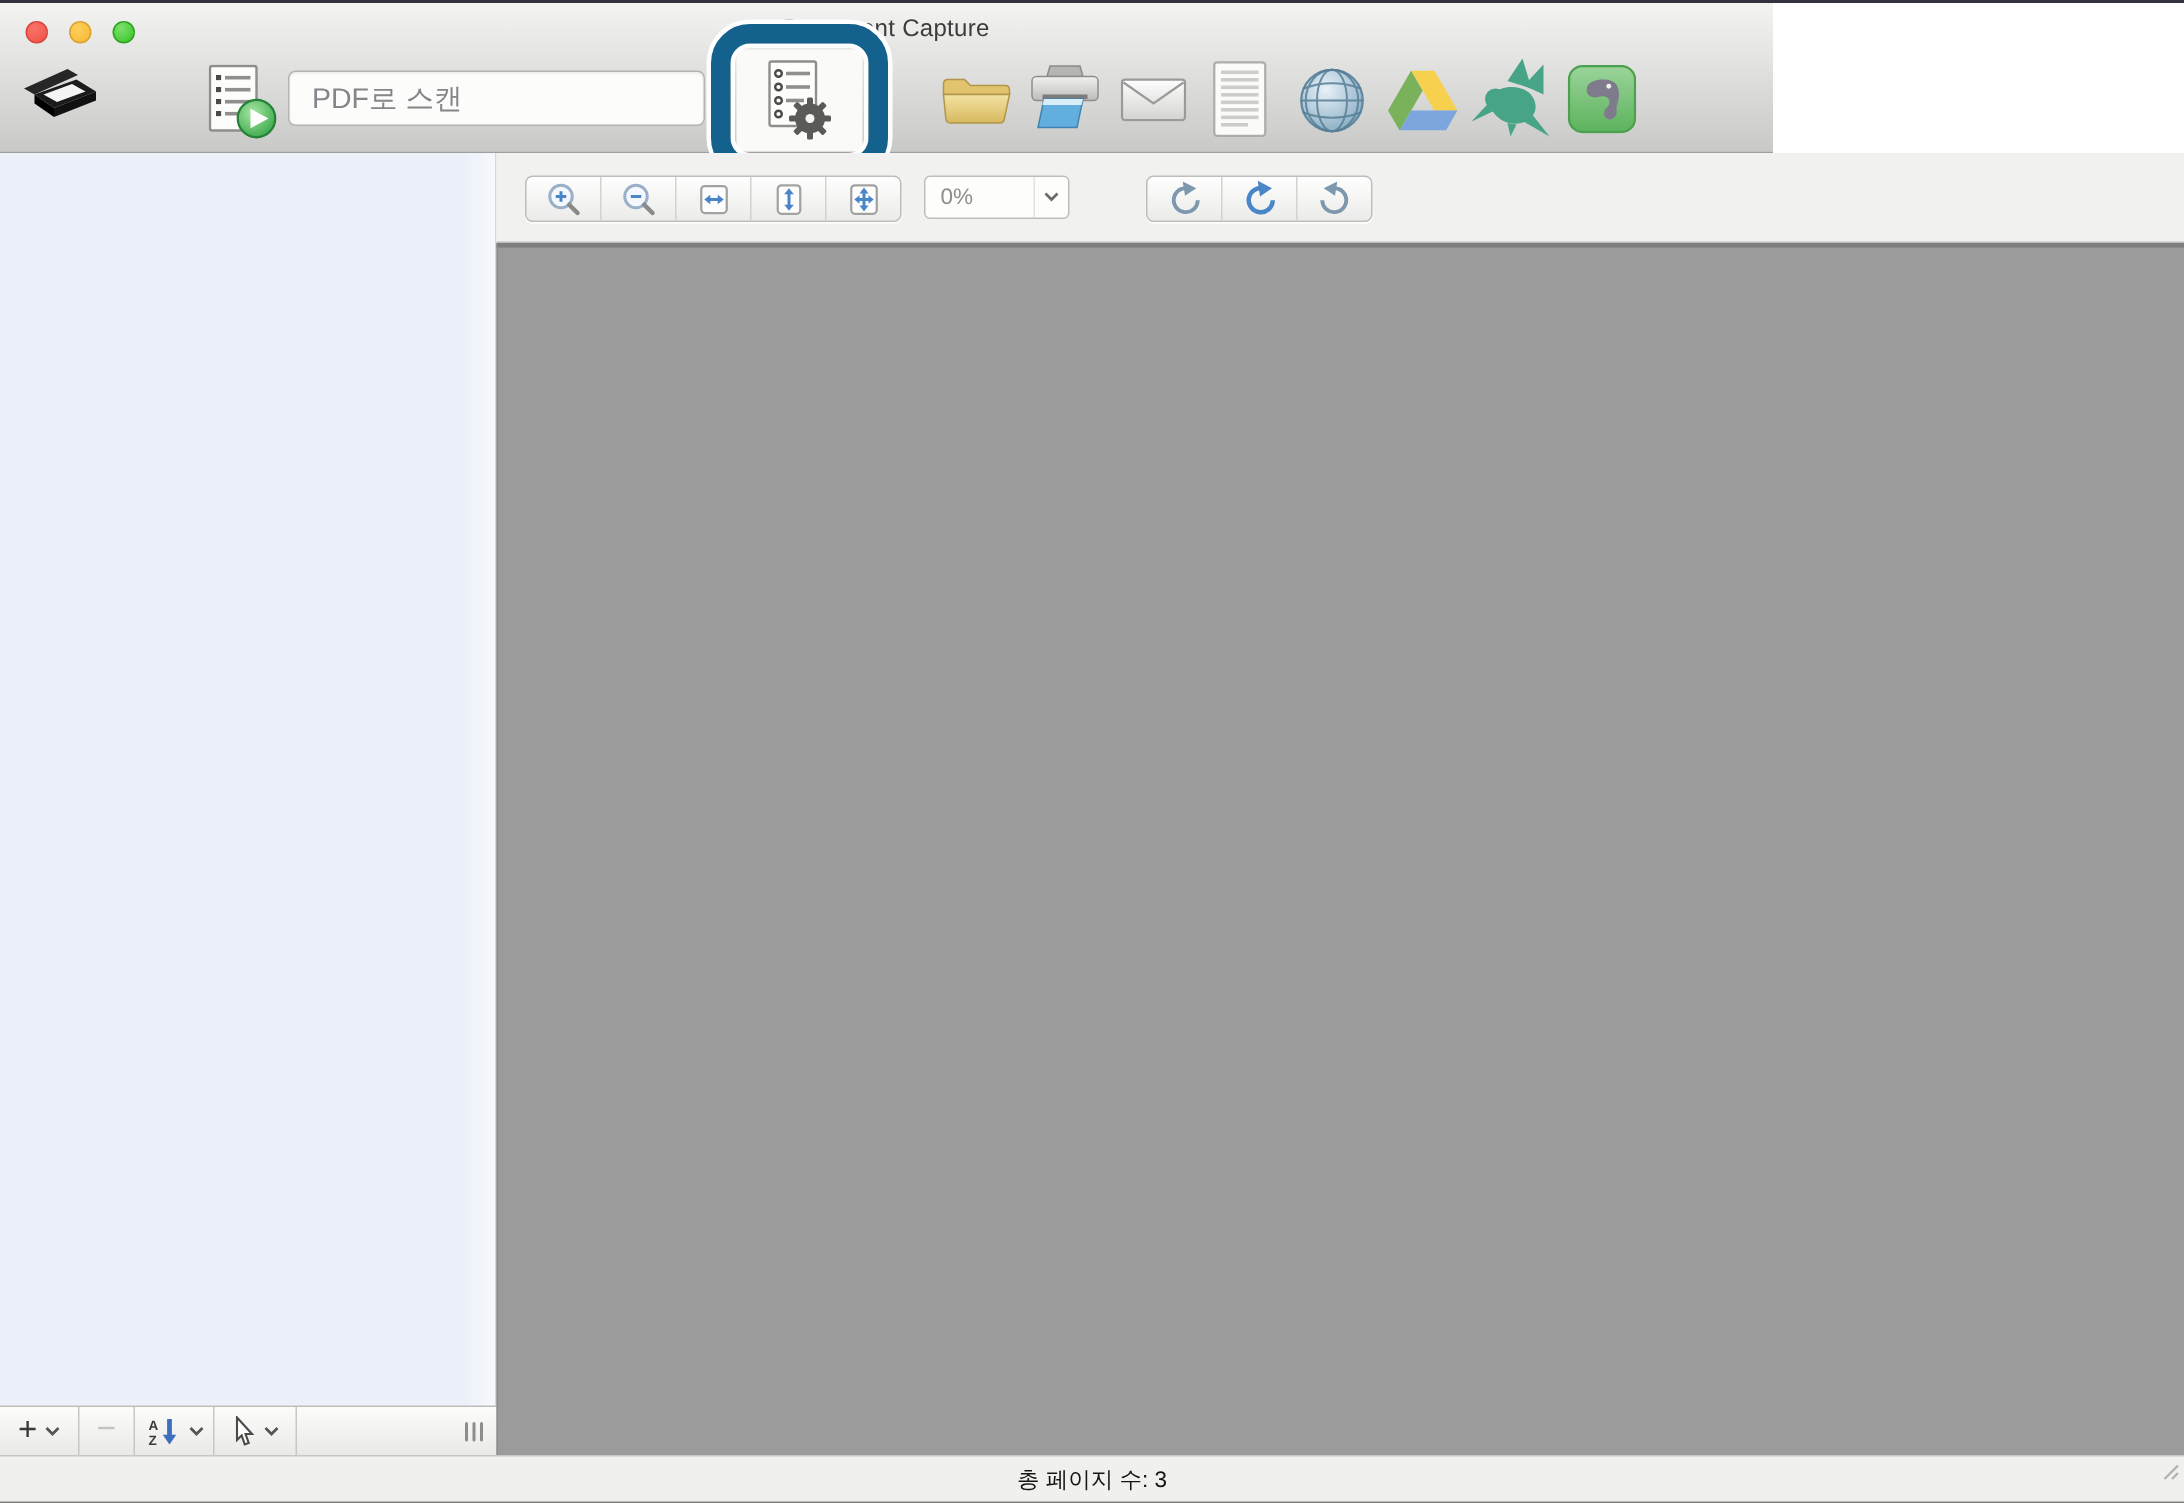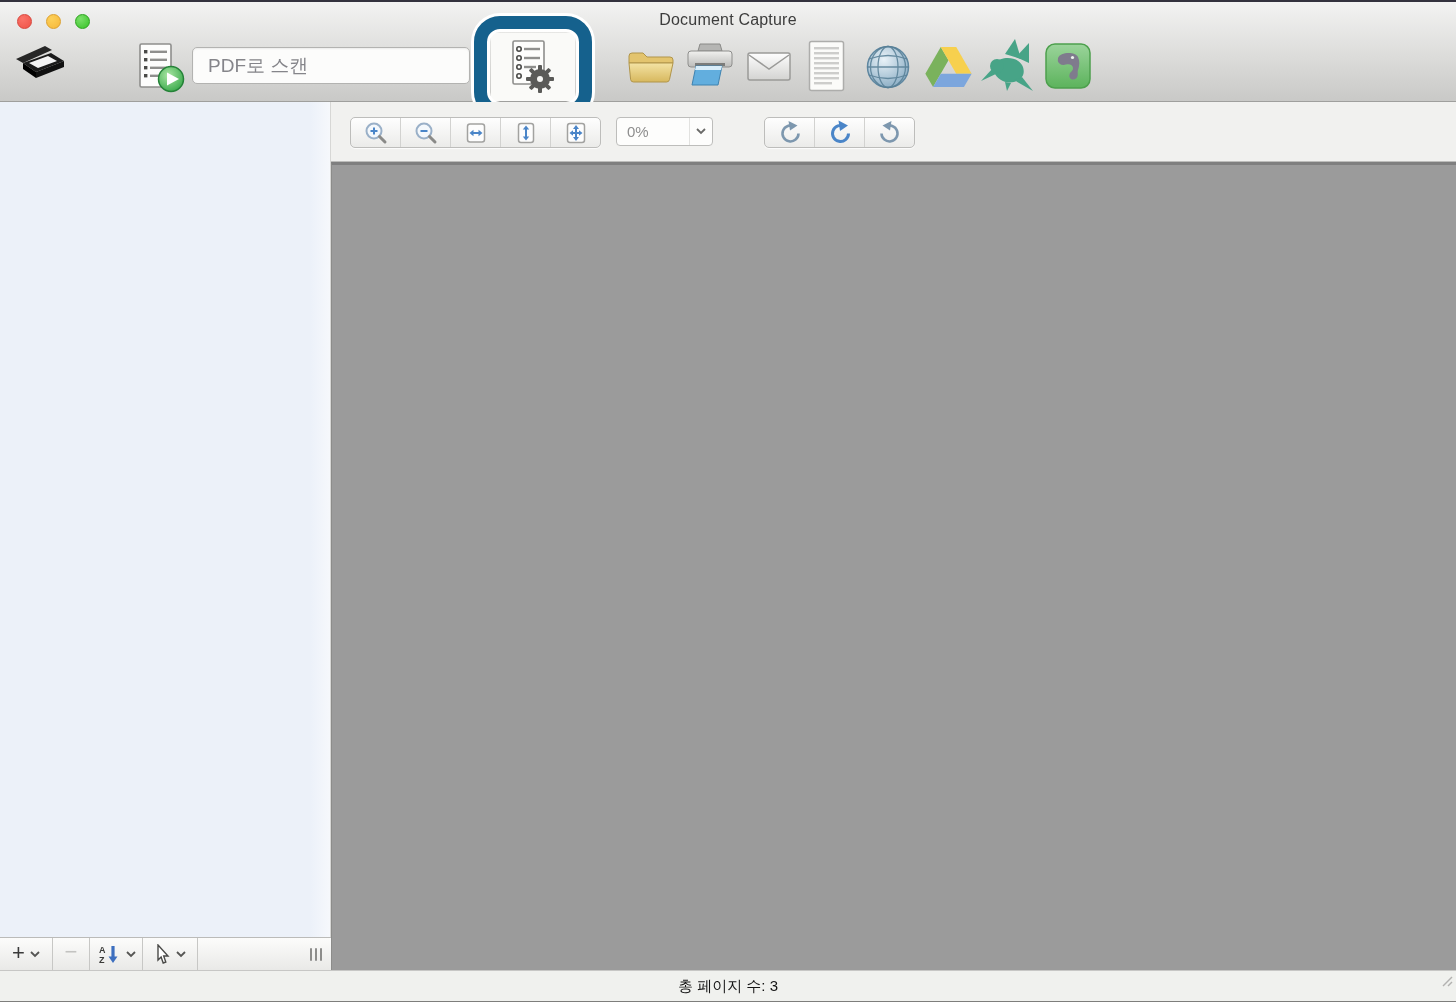--- a/index.html
+++ b/index.html
@@ -3,21 +3,21 @@
 <meta charset="utf-8">
 <style>
   html,body{margin:0;padding:0;background:#ffffff;}
   #window{
     position:relative;width:1456px;height:1002px;overflow:hidden;
     font-family:"Liberation Sans","DejaVu Sans",sans-serif;
     background:#ffffff;border-top:2px solid #34323e;box-sizing:border-box;
   }
   
   #header{
-    position:absolute;left:0;top:0;width:1456px;height:100px;
+    position:absolute;left:0;top:0;width:1182px;height:100px;
     background:linear-gradient(#f3f3f2,#dcdcda 55%,#c9c9c7);
     border-bottom:1px solid #9f9f9d;box-sizing:border-box;
   }
   .tlight{position:absolute;top:12px;width:15px;height:15px;border-radius:50%;}
   #title{
     position:absolute;left:0;top:9px;width:100%;text-align:center;
     font-size:16px;color:#3c3c3c;letter-spacing:.2px;
   }
   
   #profile-field{

